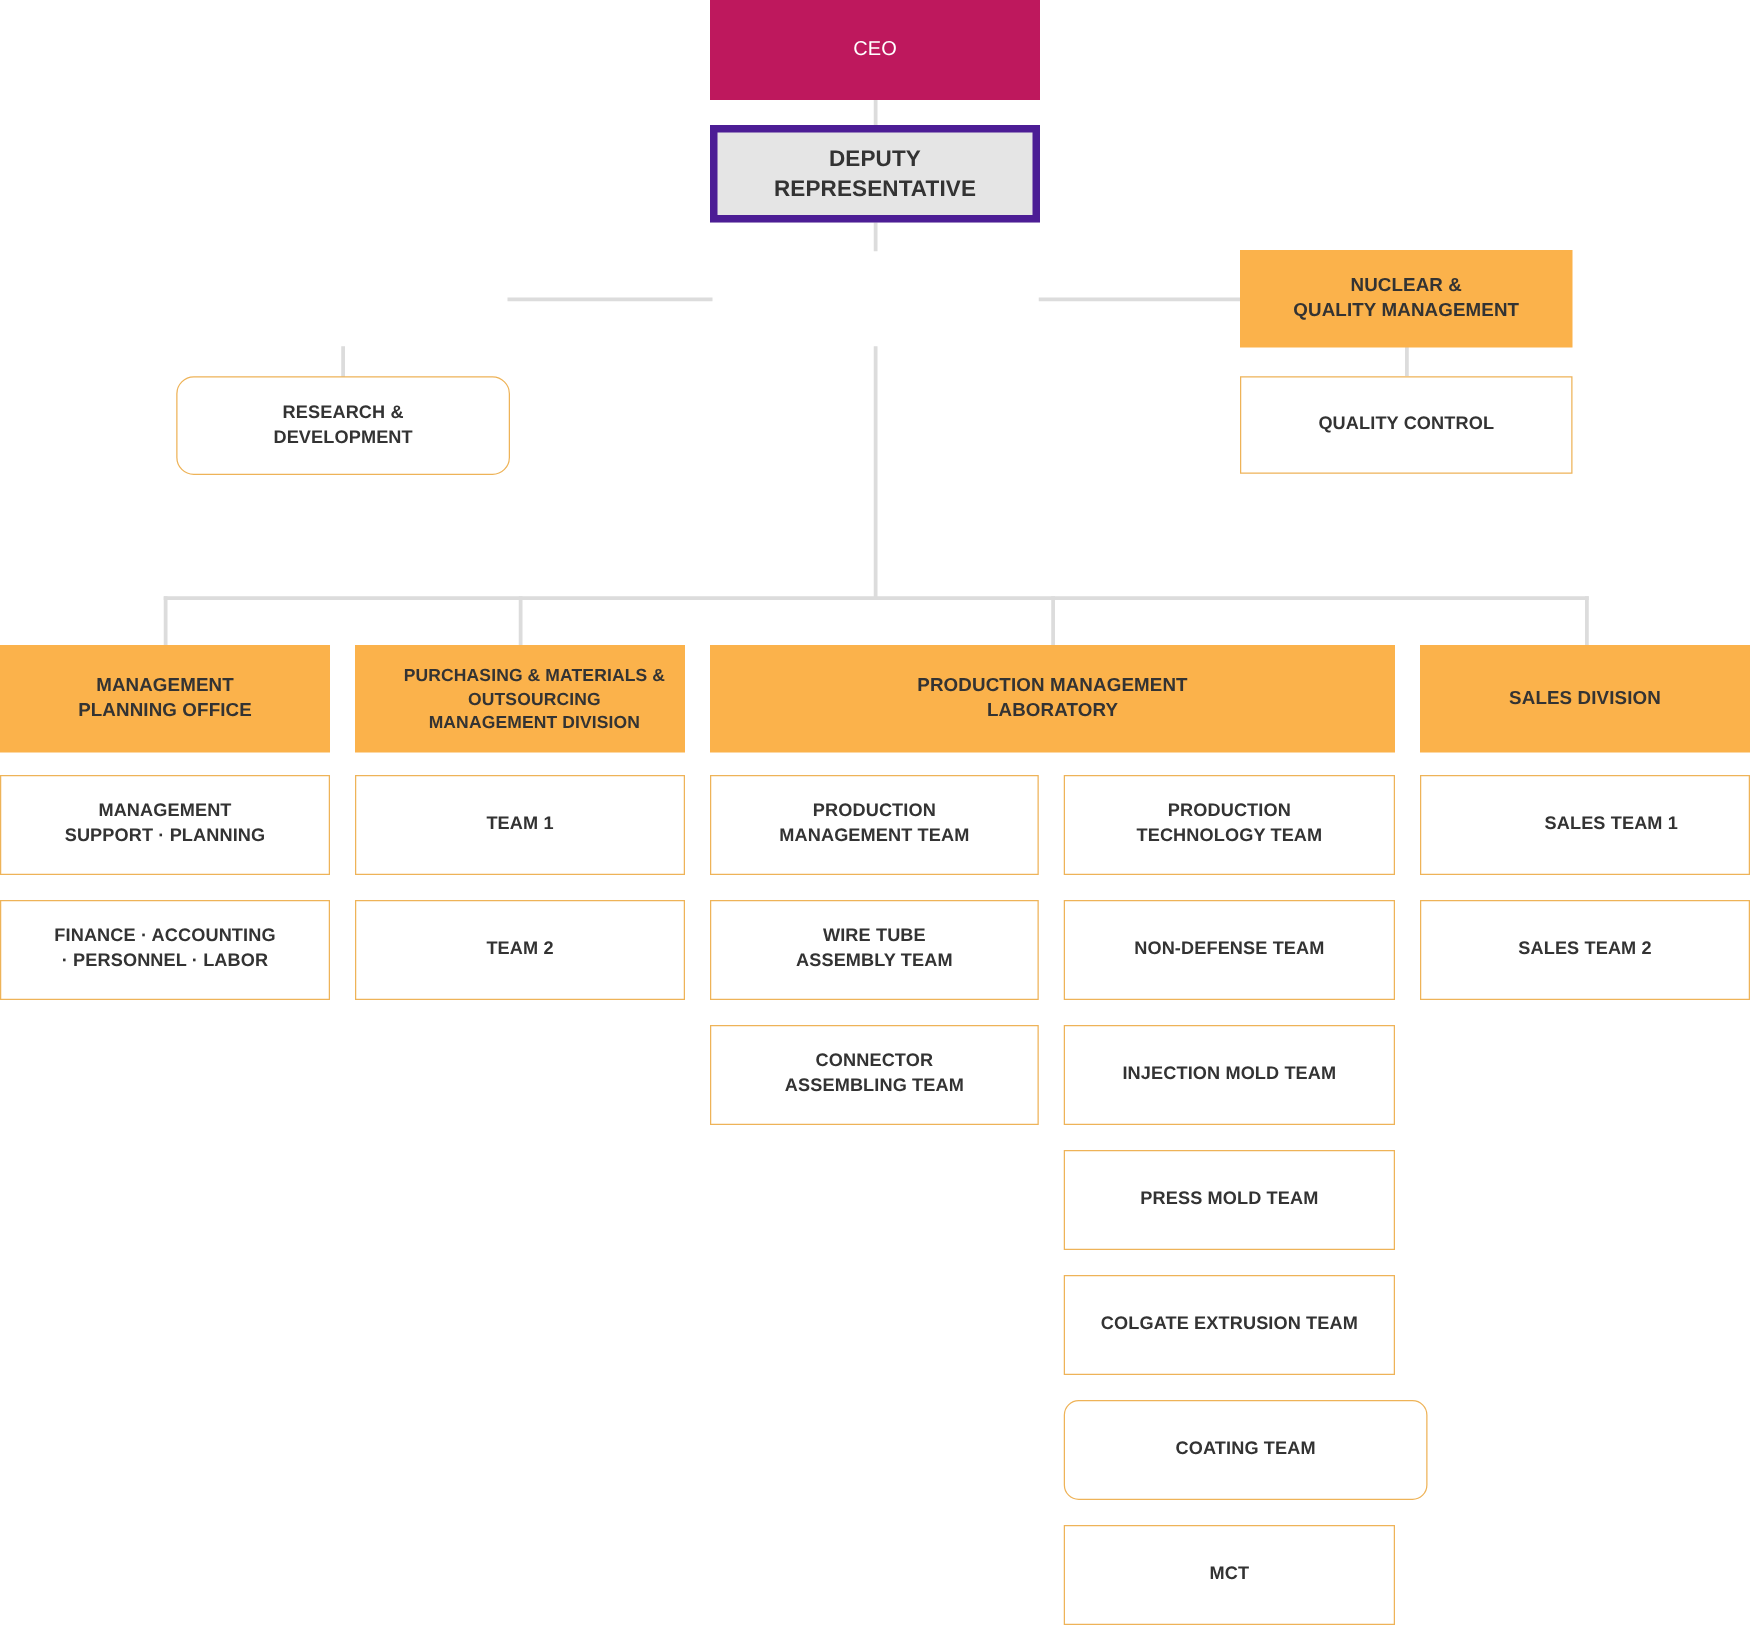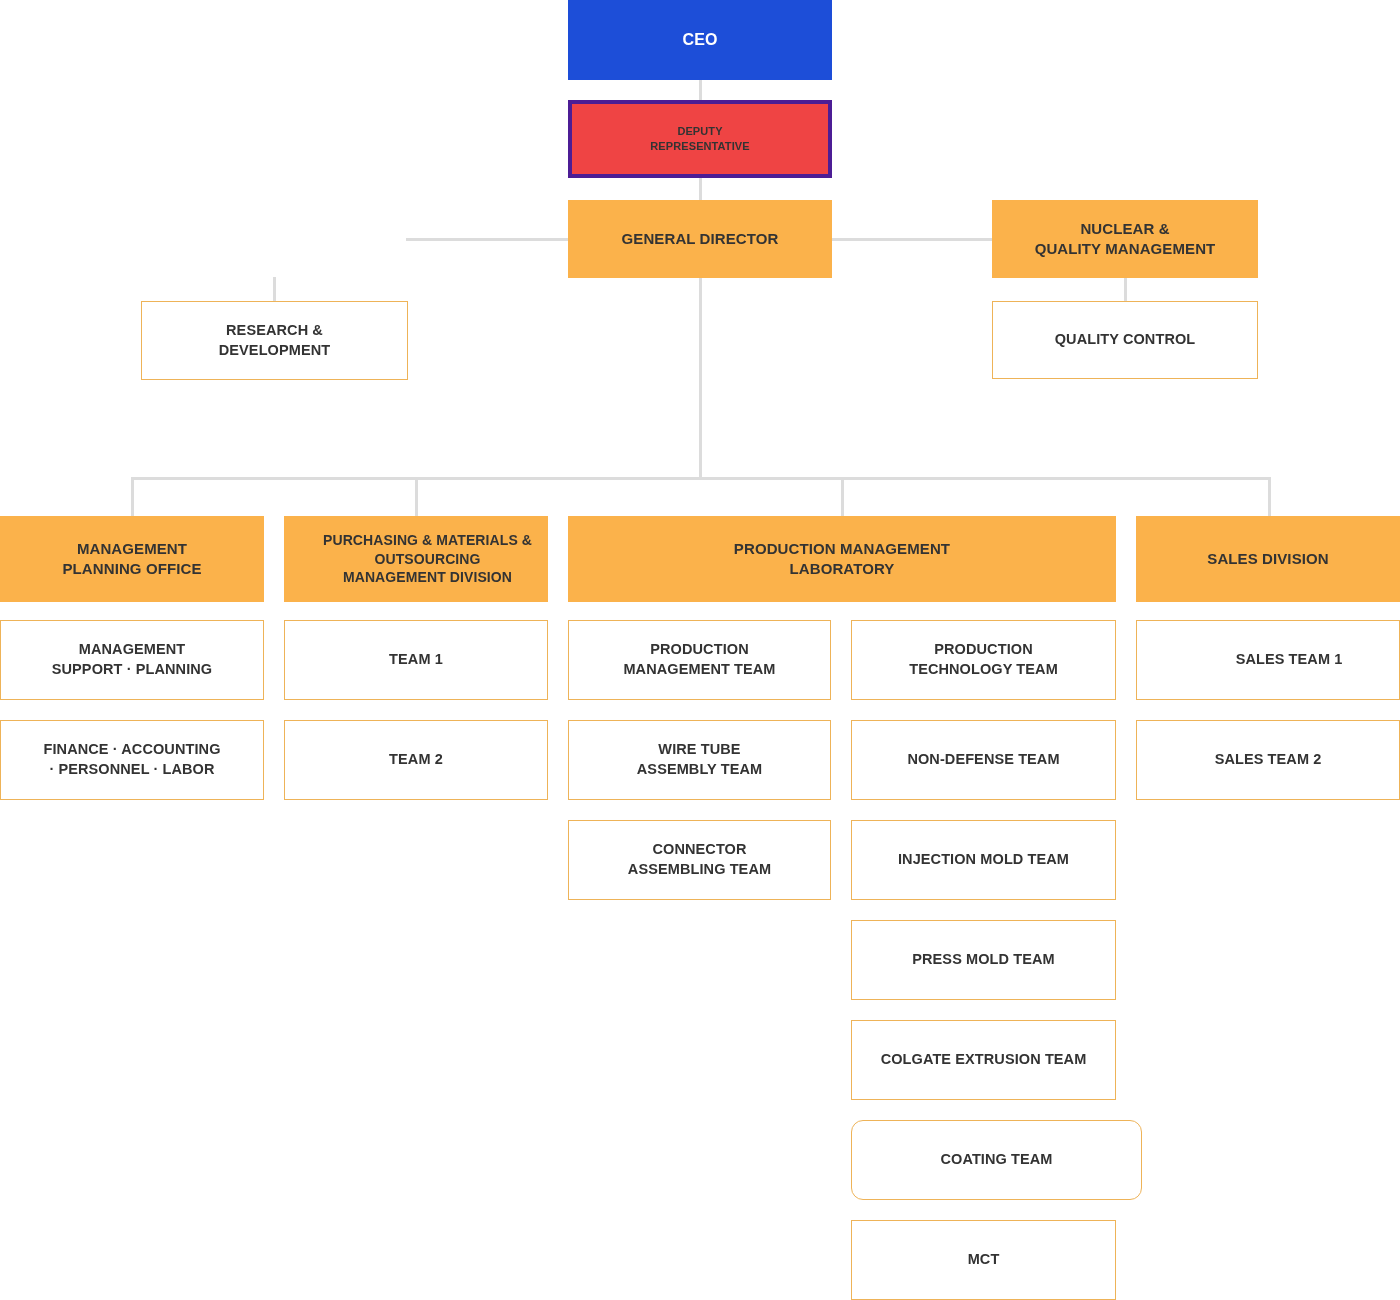--- a/index.html
+++ b/index.html
@@ -29,31 +29,31 @@
     align-items: center;
     justify-content: center;
     text-align: center;
     line-height: 1.35;
     letter-spacing: 0.1px;
     padding: 2px 6px;
   }
 
   
   .node.fill-primary {
-    background: #1d4ed8;
+    background: #be185d;
     color: #ffffff;
-    font-weight: bold;
+    font-weight: normal;
     font-size: 16px;
   }
   .node.fill-deputy {
-    background: #ef4444;
-    border: 4px solid #4c1d95;
+    background: #e5e5e5;
+    border: 6px solid #4c1d95;
     color: #333333;
     font-weight: bold;
-    font-size: 11px;
+    font-size: 18px;
   }
   .node.fill-head {
     background: #fbb24b;
     color: #333333;
     font-weight: bold;
     font-size: 15px;
   }
   .node.fill-head.small { font-size: 14px; padding-left: 29px; }
 
   
@@ -92,26 +92,23 @@
     <span>CEO</span>
   </div>
 
   <div class="node fill-deputy" style="left:568px; top:100px; width:264px; height:78px;">
     <span>
       <span>DEPUTY</span><br>
       <span>REPRESENTATIVE</span>
     </span>
   </div>
 
-  <div class="node fill-head" style="left:568px; top:200px; width:264px; height:78px;">
-    <span>GENERAL DIRECTOR</span>
-  </div>
 
 
-  <div class="node leaf" style="left:141px; top:301px; width:267px; height:79px;">
+  <div class="node leaf" style="left:141px; top:301px; width:267px; height:79px;border-radius:14px;">
     <span>
       <span>RESEARCH &amp;</span><br>
       <span>DEVELOPMENT</span>
     </span>
   </div>
 
   <div class="node fill-head" style="left:992px; top:200px; width:266px; height:78px;">
     <span>
       <span>NUCLEAR &amp;</span><br>
       <span>QUALITY MANAGEMENT</span>

